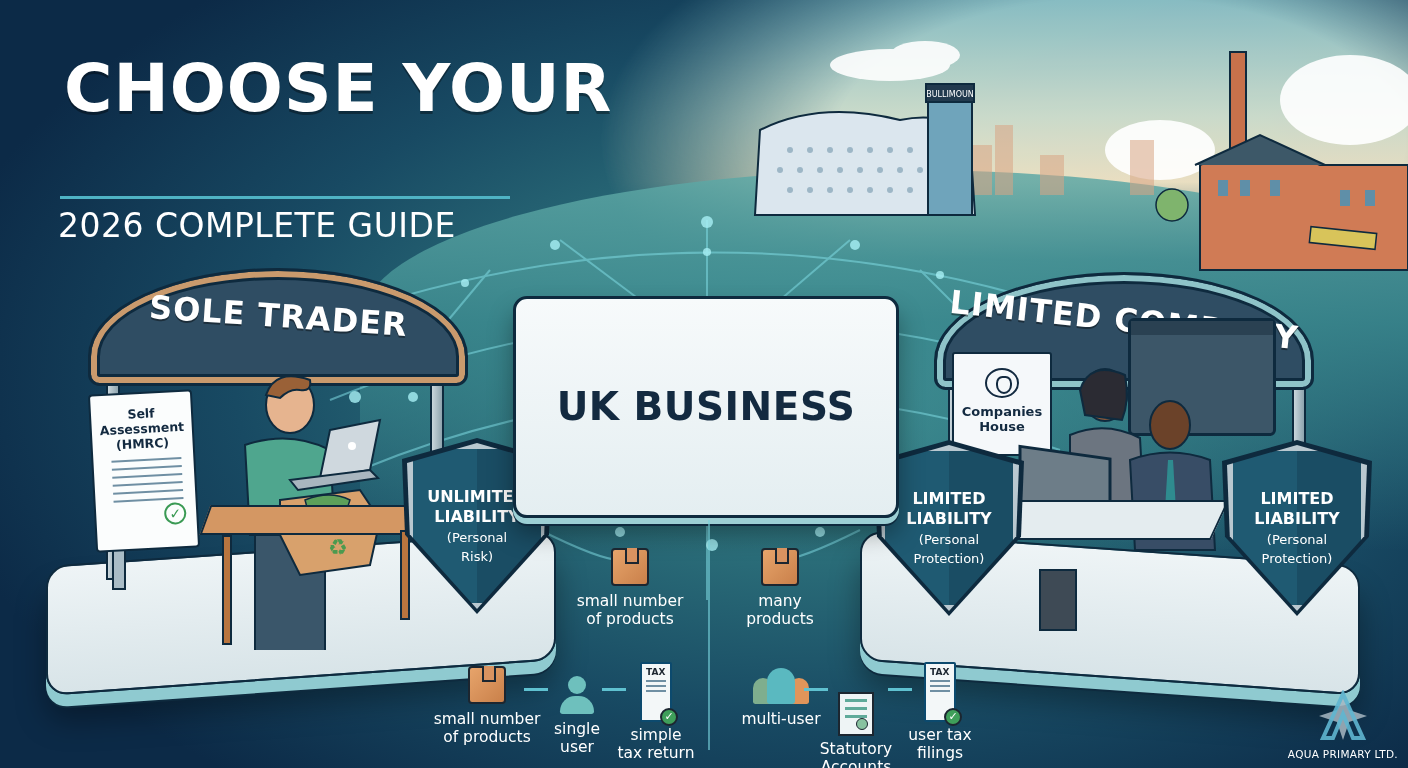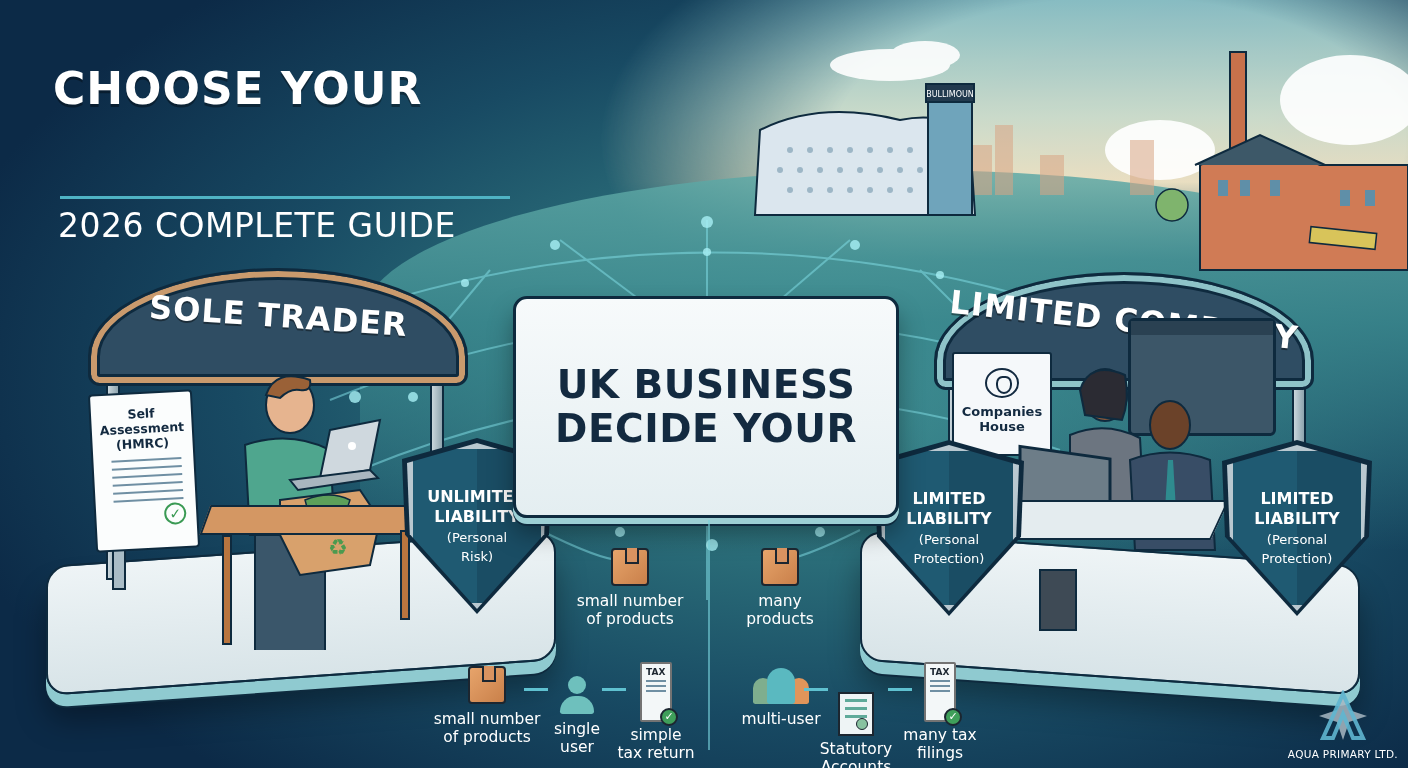--- a/index.html
+++ b/index.html
@@ -19,23 +19,23 @@
   .hill {
     position: absolute; left: 360px; top: 170px; width: 1100px; height: 380px;
     border-radius: 50% 50% 0 0 / 40% 40% 0 0;
     background: linear-gradient(180deg, #5fa9a6 0%, #3c8a8f 40%, rgba(40,100,115,0) 100%);
     opacity: .85;
   }
   .net { position: absolute; left: 0; top: 0; width: 1408px; height: 768px; pointer-events: none; }
 
   
   .title {
-    position: absolute; left: 53px; top: 60px;
+    position: absolute; left: 64px; top: 60px;
     font-family: "DejaVu Sans", sans-serif; font-weight: 800;
-    color: #ffffff; font-size: 44px; line-height: 58px; letter-spacing: 1px;
+    color: #ffffff; font-size: 66px; line-height: 58px; letter-spacing: 1px;
     text-shadow: 0 3px 0 rgba(0,0,0,.35);
     text-align: center;
   }
   .title-rule { position: absolute; left: 60px; top: 196px; width: 450px; height: 3px; background: #4fb3c4; }
   .subtitle {
     position: absolute; left: 58px; top: 206px; color: #ffffff;
     font-size: 33px; letter-spacing: .5px; font-weight: 400;
   }
 
   
@@ -122,21 +122,21 @@
   .desk { position: absolute; left: 1010px; top: 500px; width: 210px; height: 40px; background: #e4ecef; border: 2px solid #0e2a3e; transform: skewX(-25deg); }
 
   
   .feat { position: absolute; text-align: center; color: #ffffff; font-size: 15.5px; line-height: 18px; font-weight: 500; }
   .feat .ic { display: block; margin: 0 auto 6px; }
   .box-ic { width: 38px; height: 38px; background: linear-gradient(135deg,#e7a46b,#c9804a); border: 2px solid #1c2630; border-radius: 4px; position: relative; }
   .box-ic::before { content: ""; position: absolute; left: 12px; top: -2px; width: 10px; height: 14px; border: 2px solid #1c2630; border-top: none; background: #d99360; }
   .user-ic { width: 34px; height: 38px; position: relative; }
   .user-ic::before { content: ""; position: absolute; left: 8px; top: 0; width: 18px; height: 18px; border-radius: 50%; background: #6ec0bd; }
   .user-ic::after { content: ""; position: absolute; left: 0; top: 20px; width: 34px; height: 18px; border-radius: 17px 17px 3px 3px; background: #6ec0bd; }
-  .tax-ic { width: 32px; height: 60px; background: #f3f7f8; border: 2px solid #737373; border-radius: 2px; position: relative; font-size: 9px; font-weight: 700; color: #1c2630; text-align: left; padding: 3px 0 0 4px; line-height: 10px; }
+  .tax-ic { width: 32px; height: 60px; background: #f3f7f8; border: 2px solid #0c4a6e; border-radius: 2px; position: relative; font-size: 9px; font-weight: 700; color: #1c2630; text-align: left; padding: 3px 0 0 4px; line-height: 10px; }
   .tax-ic i { display: block; height: 2px; background: #6f8fa3; margin: 3px 4px 0 0; }
   .tax-ic .ck { position: absolute; right: -8px; bottom: -6px; width: 18px; height: 18px; border-radius: 50%; background: #3f9f5a; border: 2px solid #1c2630; color: #fff; font-size: 11px; line-height: 14px; text-align: center; font-style: normal; }
   .multi-ic { width: 56px; height: 38px; position: relative; }
   .multi-ic span { position: absolute; bottom: 0; border-radius: 14px 14px 3px 3px; }
   .stat-ic { width: 36px; height: 44px; background: #eef4f5; border: 2px solid #1c2630; position: relative; }
   .stat-ic i { display: block; height: 3px; background: #5faa9a; margin: 5px 5px 0; }
   .stat-ic b { position: absolute; right: 4px; bottom: 4px; width: 12px; height: 12px; border-radius: 50%; background: #88c2a0; border: 1px solid #1c2630; }
   .dash { position: absolute; height: 3px; width: 24px; background: #5fc1d0; }
   .vdiv { position: absolute; left: 708px; top: 520px; width: 2px; height: 230px; background: rgba(120,210,220,.6); }
 
@@ -331,21 +331,20 @@
 <div class="shield-wrap" style="left:1222px;top:440px"></div>
 <div class="shield" style="left:1227px;top:445px">
   <div class="s1">LIMITED</div>
   <div class="s1">LIABILITY</div>
   <div class="s2">(Personal</div>
   <div class="s2">Protection)</div>
 </div>
 
 <div class="center-card">
   <div class="line">UK BUSINESS</div>
-  <div class="line">DECIDE YOUR</div>
 </div>
 
 <div class="vdiv"></div>
 
 <div class="feat" style="left:575px;top:548px;width:110px">
   <span class="ic box-ic"></span>
   <div>small number</div>
   <div>of products</div>
 </div>
 <div class="feat" style="left:735px;top:548px;width:90px">
@@ -387,21 +386,21 @@
       <i></i>
       <i></i>
       <b></b>
     </span>
   <div>Statutory</div>
   <div>Accounts</div>
 </div>
 <div class="dash" style="left:888px;top:688px"></div>
 <div class="feat" style="left:900px;top:662px;width:80px">
   <span class="ic tax-ic" style="margin-bottom:4px"><span>TAX</span><i></i><i></i><i></i><em class="ck">✓</em></span>
-  <div>many tax</div>
+  <div>user tax</div>
   <div>filings</div>
 </div>
 
 <div class="brand">
   <svg width="56" height="52" viewBox="0 0 56 52">
     <path d="M28 2 L34 20 L52 26 L34 32 L28 50 L22 32 L4 26 L22 20 Z" fill="#a7b7c2" opacity=".85"></path>
     <path d="M28 4 L48 48 L38 48 L28 24 L18 48 L8 48 Z" fill="none" stroke="#5fb6d0" stroke-width="4" opacity=".9"></path>
   </svg>
   <span>AQUA PRIMARY LTD.</span>
 </div>

